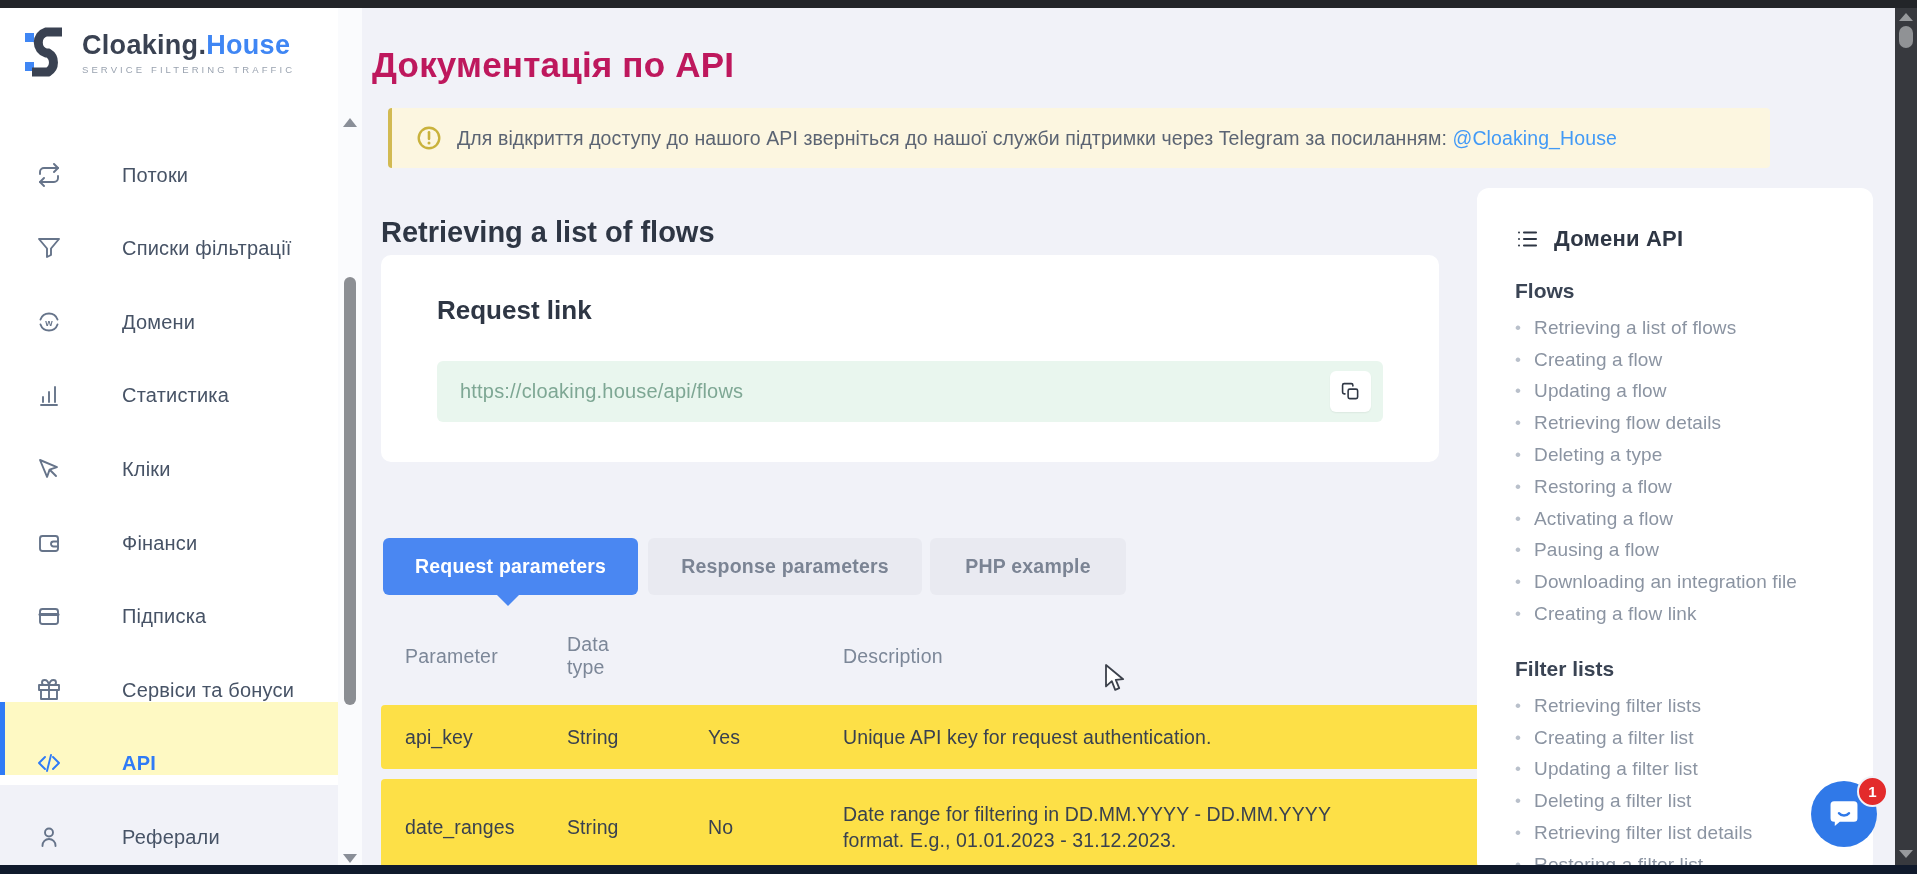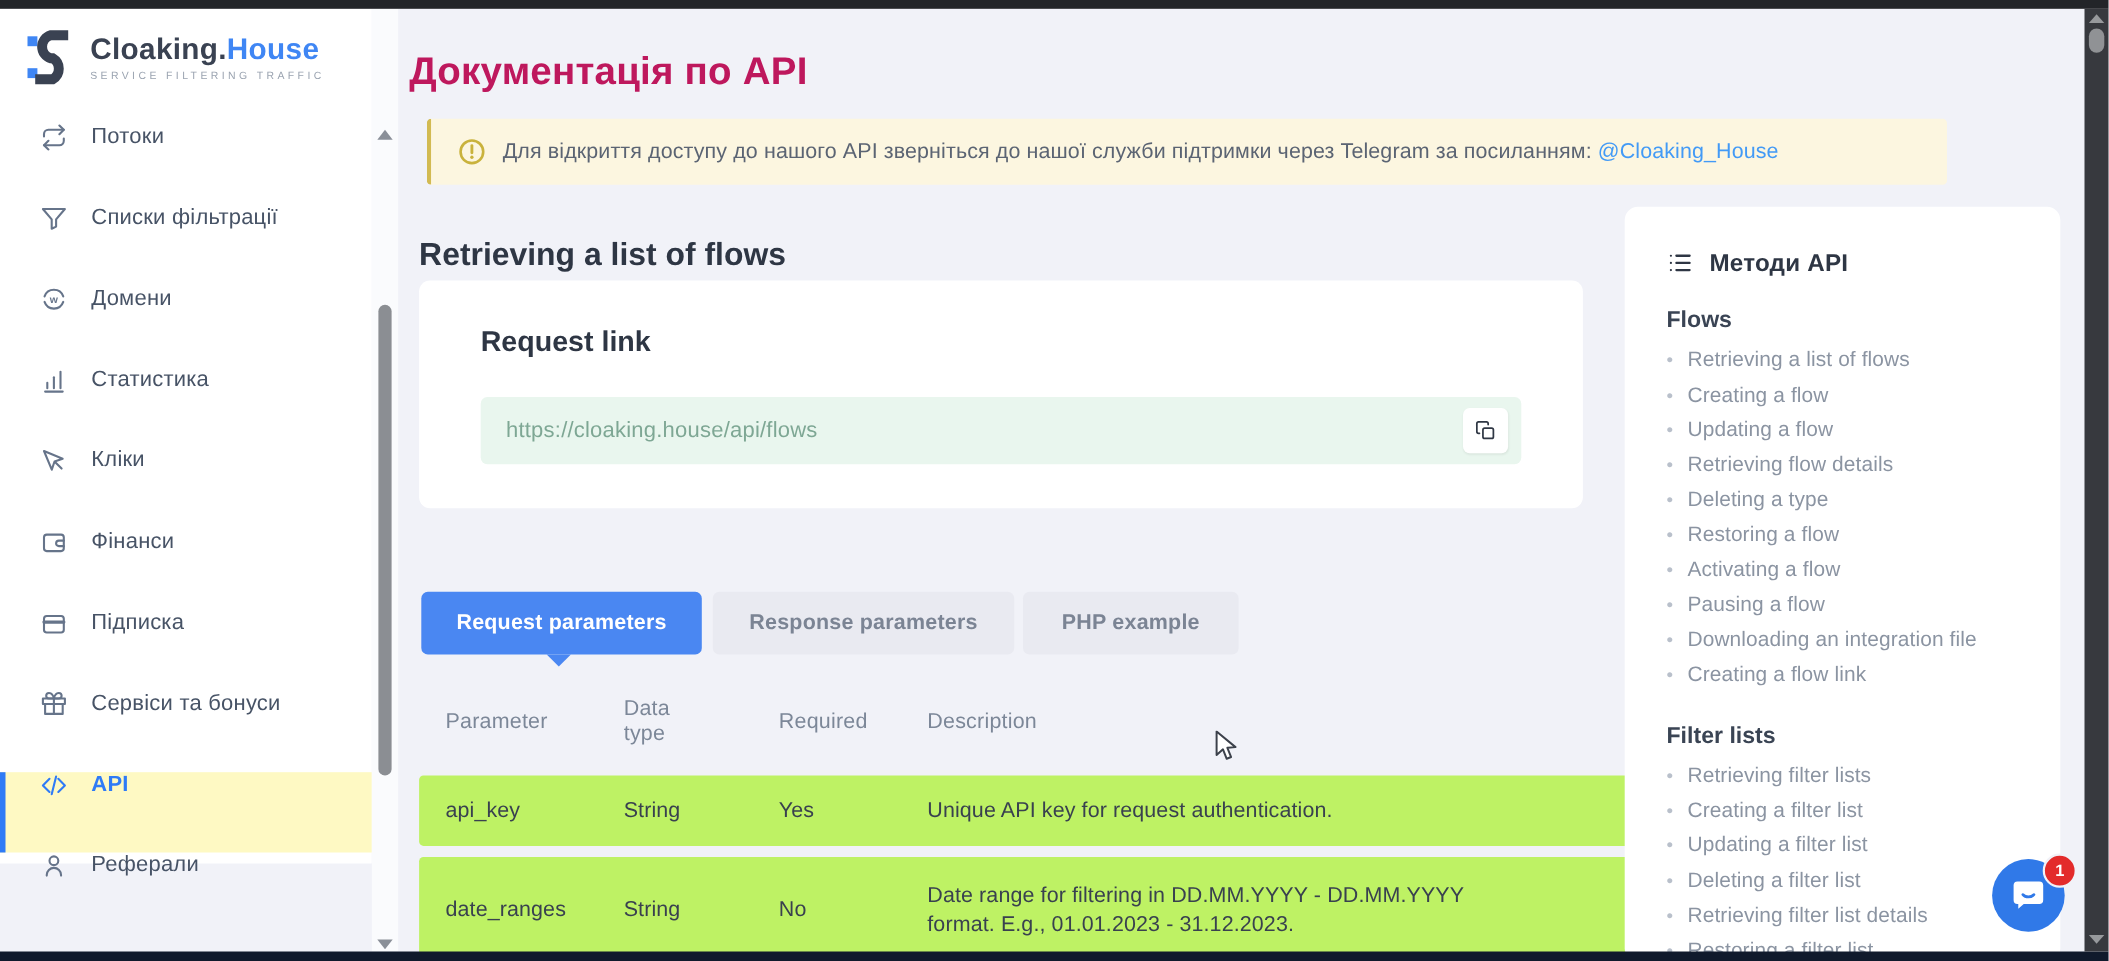--- a/index.html
+++ b/index.html
@@ -18,21 +18,21 @@
   .rsb-up{top:5px;border-bottom:8px solid #97999c;}
   .rsb-down{top:842px;border-top:8px solid #97999c;}
   .rsb-thumb{position:absolute;left:4px;top:18px;width:14px;height:22px;background:#909295;border-radius:7px;}
   
   .sidebar{left:0;top:8px;width:338px;height:777px;background:#ffffff;z-index:5;}
   .logo{position:absolute;left:24px;top:16px;display:flex;align-items:center;gap:12px;}
   .logo-text .brand{font-size:27px;font-weight:600;color:#3a4252;letter-spacing:.3px;}
   .logo-text .brand .accent{color:#3f86f4;font-weight:700;}
   .logo-text .tagline{font-size:9.5px;letter-spacing:3.1px;color:#9aa3b0;margin-top:3px;}
   .nav{position:absolute;left:0;top:105px;width:338px;}
-  .nav-item{height:73.6px;display:flex;align-items:flex-start;position:relative;cursor:pointer;}
+  .nav-item{height:73.6px;display:flex;align-items:flex-end;position:relative;cursor:pointer;gap:39px;}
   .nav-item .nico{width:24px;height:24px;margin-left:37px;flex:0 0 24px;}
   .nav-item .nlabel{margin-left:22px;font-size:20px;color:#475366;font-weight:500;letter-spacing:.2px;}
   .nav-item.active{background:#fef9c3;}
   .nav-item.active::before{content:"";position:absolute;left:0;top:0;bottom:0;width:5px;background:#2f7bf6;}
   .nav-item.active .nlabel{color:#2f7bf6;font-weight:700;}
   svg.stroke{fill:none;stroke:#66748a;stroke-width:1.9;stroke-linecap:round;stroke-linejoin:round;}
   .nav-item.active svg.stroke{stroke:#2f7bf6;}
   
   .left-scrollbar{left:338px;top:8px;width:24px;height:857px;background:#fafbfd;z-index:6;}
   .lsb-up{position:absolute;left:5px;top:110px;width:0;height:0;border-left:7px solid transparent;border-right:7px solid transparent;border-bottom:9px solid #8a8f98;}
@@ -57,21 +57,21 @@
   .tab2{left:648px;width:274px;background:#e9eaf1;color:#7b8494;}
   .tab3{left:930px;width:196px;background:#e9eaf1;color:#7b8494;}
   .tab-pointer{left:497px;top:595px;width:0;height:0;border-left:11px solid transparent;border-right:11px solid transparent;border-top:11px solid #4a87f2;}
   
   .thead{left:381px;top:617px;width:1058px;height:78px;}
   .th{position:absolute;top:0;height:78px;display:flex;align-items:center;font-size:19.5px;color:#7c8798;letter-spacing:.2px;}
   .col-param{left:24px;width:150px;}
   .col-type{left:186px;width:70px;}
   .col-req{left:327px;width:110px;}
   .col-desc{left:462px;width:540px;}
-  .trow{left:381px;width:1232px;border-radius:4px;background:#bef264;}
+  .trow{left:381px;width:1232px;border-radius:4px;background:#fde047;}
   .row1{top:705px;height:64px;}
   .row2{top:779px;height:96px;}
   .td{position:absolute;top:0;height:100%;display:flex;align-items:center;font-size:19.5px;color:#39414f;letter-spacing:.1px;line-height:1.35;}
   
   .methods-card{left:1477px;top:188px;width:396px;height:686px;border-radius:12px;overflow:hidden;z-index:3;}
   .mc-header{display:flex;align-items:center;gap:15px;margin:38px 0 0 38px;}
   .mc-title{font-size:22px;font-weight:800;color:#2e3644;letter-spacing:.2px;}
   .mc-group-title{margin:27px 38px 9px 38px;font-size:21px;font-weight:700;color:#3a4454;}
   .mc-item{height:31.8px;display:flex;align-items:center;margin-left:38px;font-size:19px;color:#8b94a2;cursor:pointer;letter-spacing:.1px;}
   .mc-item::before{content:"•";color:#b9c0cb;margin-right:13px;font-size:17px;}
@@ -222,21 +222,20 @@
 </div>
 
 <div class="abs tab tab1">Request parameters</div>
 <div class="abs tab-pointer"></div>
 <div class="abs tab tab2">Response parameters</div>
 <div class="abs tab tab3">PHP example</div>
 
 <div class="abs thead">
   <div class="th col-param">Parameter</div>
   <div class="th col-type">Data type</div>
-  <div class="th col-req">Required</div>
   <div class="th col-desc">Description</div>
 </div>
 
 <div class="abs trow row1">
   <div class="td col-param">api_key</div>
   <div class="td col-type">String</div>
   <div class="td col-req">Yes</div>
   <div class="td col-desc">Unique API key for request authentication.</div>
 </div>
 
@@ -250,21 +249,21 @@
 <aside class="abs card methods-card">
   <div class="mc-header">
     <svg width="24" height="24" viewBox="0 0 24 24" fill="none" stroke="#2e3644" stroke-width="2.1" stroke-linecap="round">
       <path d="M9 5.5h12"></path>
         <path d="M9 12h12"></path>
         <path d="M9 18.5h12"></path>
       <circle cx="4" cy="5.5" r="1" fill="#2e3644" stroke="none"></circle>
         <circle cx="4" cy="12" r="1" fill="#2e3644" stroke="none"></circle>
         <circle cx="4" cy="18.5" r="1" fill="#2e3644" stroke="none"></circle>
     </svg>
-    <span class="mc-title">Методи API</span>
+    <span class="mc-title">Домени API</span>
   </div>
 
   <div class="mc-group-title">Flows</div>
   <div class="mc-item">Retrieving a list of flows</div>
   <div class="mc-item">Creating a flow</div>
   <div class="mc-item">Updating a flow</div>
   <div class="mc-item">Retrieving flow details</div>
   <div class="mc-item">Deleting a type</div>
   <div class="mc-item">Restoring a flow</div>
   <div class="mc-item">Activating a flow</div>

